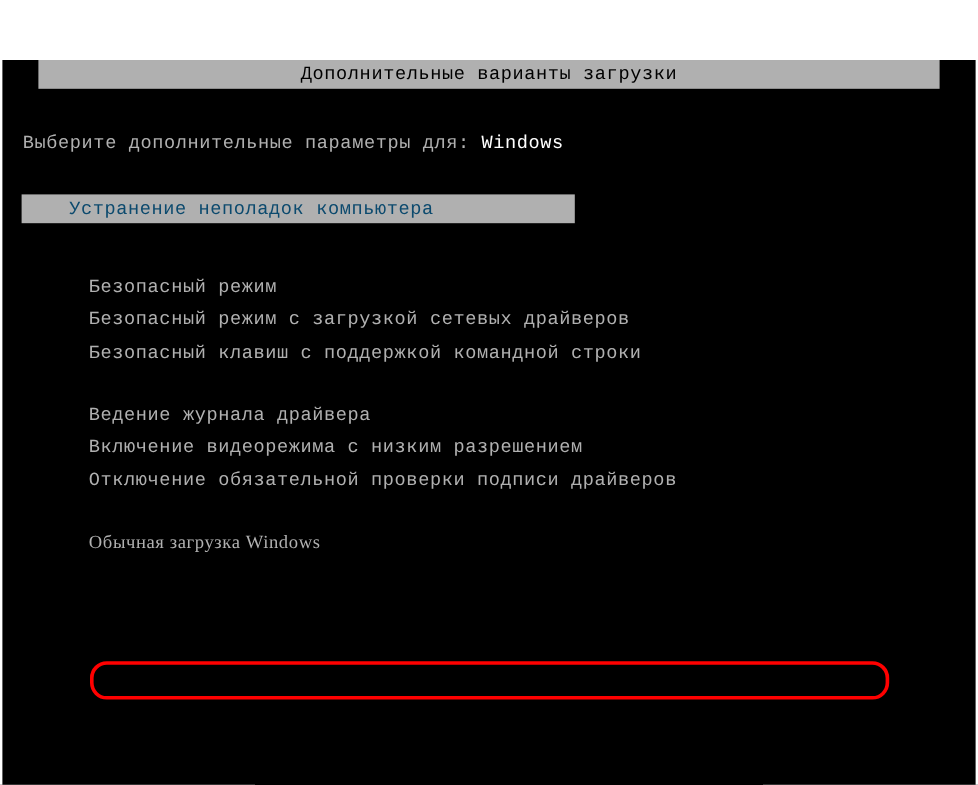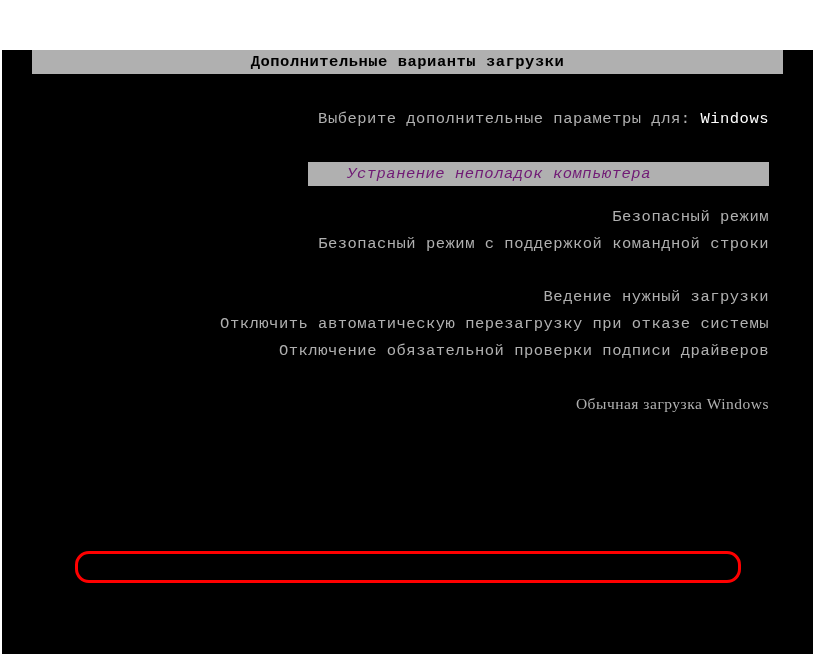--- a/index.html
+++ b/index.html
@@ -26,45 +26,43 @@
       position: relative;
     }
     .title-bar {
       background: #b0b0b0;
       color: #000000;
       text-align: center;
       padding: 3px 0;
       margin-top: 50px;
       margin-left: 30px;
       margin-right: 30px;
-      font-weight: bold;
+      font-weight: normal;
     }
     .content {
-      padding: 0 44px;
-      text-align: right;
+      padding: 0 17px;
     }
     .instruction {
       margin-top: 32px;
       line-height: 1.7;
     }
     .os-name {
       color: #ffffff;
     }
     .option-selected {
       margin-top: 30px;
       background: #b0b0b0;
-      color: #701a75;
+      color: #0c4a6e;
       display: inline-block;
       padding: 3px 20px 3px 20px;
       margin-left: -1px;
       white-space: pre;
-      font-style: italic;
     }
     .options-group {
-      margin-top: 18px;
+      margin-top: 40px;
       padding-left: 55px;
     }
     .option-item {
       line-height: 1.75;
       white-space: nowrap;
     }
     .options-group-2 {
       margin-top: 25px;
       padding-left: 55px;
     }
@@ -96,26 +94,27 @@
         <span>Выберите дополнительные параметры для: </span><span class="os-name">Windows</span>
       </div>
     </div>
 
     <div>
       <div class="option-selected">  <span>Устранение неполадок компьютера</span>          </div>
     </div>
 
     <div class="options-group">
       <div class="option-item">Безопасный режим</div>
-      <div class="option-item">Безопасный режим с поддержкой командной строки</div>
+      <div class="option-item">Безопасный режим с загрузкой сетевых драйверов</div>
+      <div class="option-item">Безопасный клавиш с поддержкой командной строки</div>
     </div>
 
     <div class="options-group-2">
-      <div class="option-item">Ведение нужный загрузки</div>
-      <div class="option-item">Отключить автоматическую перезагрузку при отказе системы</div>
+      <div class="option-item">Ведение журнала драйвера</div>
+      <div class="option-item">Включение видеорежима с низким разрешением</div>
       <div class="option-item">Отключение обязательной проверки подписи драйверов</div>
     </div>
 
     <div class="options-group-3">
       <div class="option-item">Обычная загрузка Windows</div>
     </div>
   </div>
 
   <div class="highlight-annotation"></div>
 </div>

